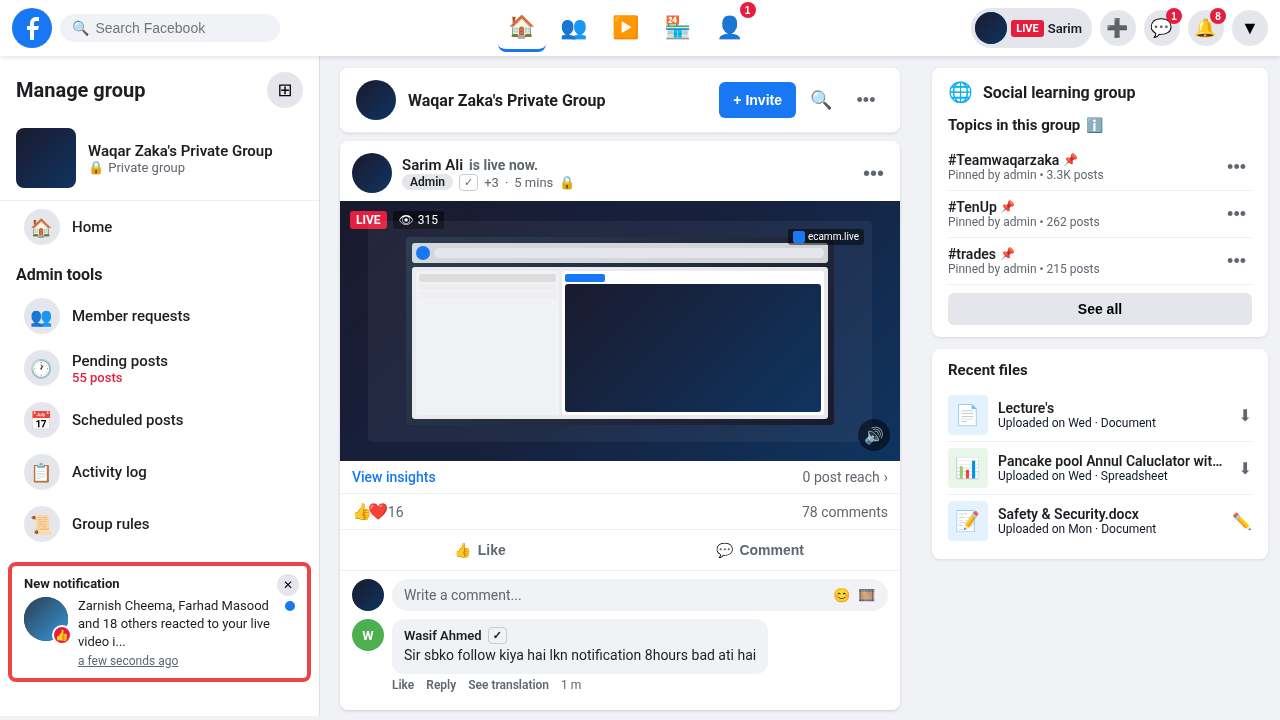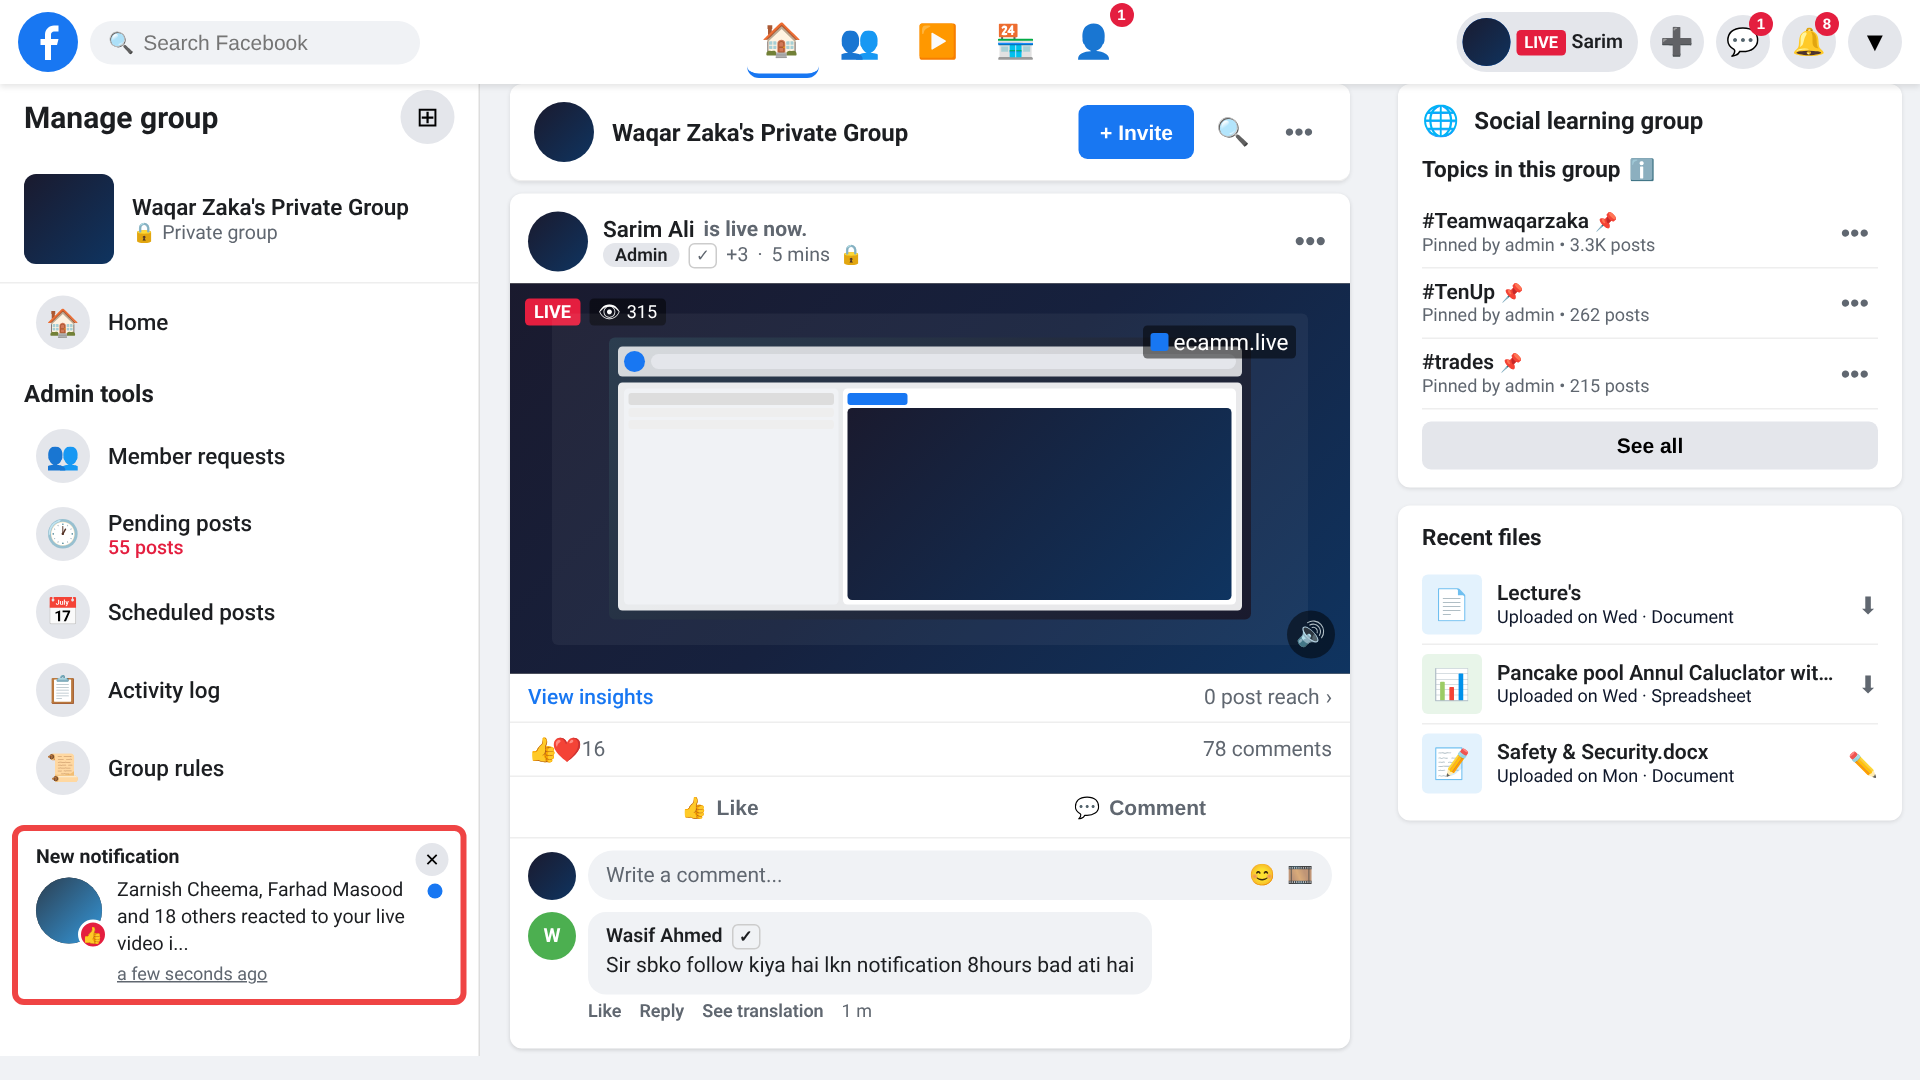--- a/index.html
+++ b/index.html
@@ -14,21 +14,21 @@
     .top-nav-center { display: flex; align-items: center; gap: 4px; }
     .nav-btn { width: 48px; height: 48px; border-radius: 8px; border: none; background: transparent; cursor: pointer; display: flex; align-items: center; justify-content: center; color: #606770; font-size: 22px; position: relative; }
     .nav-btn.active { color: #1877f2; border-bottom: 3px solid #1877f2; }
     .top-nav-right { display: flex; align-items: center; gap: 8px; }
     .profile-avatar { width: 32px; height: 32px; border-radius: 50%; background: #1877f2; display: flex; align-items: center; justify-content: center; color: #fff; font-weight: bold; font-size: 13px; overflow: hidden; position: relative; }
     .live-badge { background: #e41e3f; color: #fff; font-size: 11px; font-weight: bold; padding: 2px 5px; border-radius: 3px; }
     .icon-btn { width: 36px; height: 36px; border-radius: 50%; background: #e4e6eb; border: none; cursor: pointer; display: flex; align-items: center; justify-content: center; font-size: 18px; position: relative; }
     .badge { position: absolute; top: -2px; right: -2px; background: #e41e3f; color: #fff; font-size: 10px; border-radius: 50%; width: 16px; height: 16px; display: flex; align-items: center; justify-content: center; font-weight: bold; }
 
     
-    .layout { display: flex; margin-top: 40px; height: calc(100vh - 56px); }
+    .layout { display: flex; margin-top: 52px; height: calc(100vh - 56px); }
 
     
     .left-sidebar { width: 320px; min-width: 320px; background: #fff; overflow-y: auto; border-right: 1px solid #ddd; padding: 12px 0; }
     .sidebar-header { display: flex; align-items: center; justify-content: space-between; padding: 8px 16px 12px; }
     .sidebar-header h2 { font-size: 20px; font-weight: 700; }
     .sidebar-icon-btn { width: 36px; height: 36px; border-radius: 50%; background: #e4e6eb; border: none; cursor: pointer; display: flex; align-items: center; justify-content: center; font-size: 18px; }
     .group-info { display: flex; align-items: center; gap: 12px; padding: 8px 16px 12px; border-bottom: 1px solid #eee; }
     .group-name { font-size: 15px; font-weight: 600; }
     .group-type { font-size: 13px; color: #606770; display: flex; align-items: center; gap: 4px; }
     .sidebar-section-title { font-size: 16px; font-weight: 700; padding: 12px 16px 6px; color: #1c1e21; }
@@ -320,21 +320,21 @@
                   <div style="height:6px;background:#eee;border-radius:2px;margin-bottom:2px;"></div>
                   <div style="height:6px;background:#eee;border-radius:2px;"></div>
                 </div>
                 <div style="flex:1;background:#fff;border-radius:3px;padding:3px;display:flex;flex-direction:column;gap:2px;">
                   <div style="background:#1877f2;height:8px;width:40px;border-radius:2px;"></div>
                   <div style="flex:1;background:linear-gradient(135deg,#1a1a2e,#0f3460);border-radius:3px;"></div>
                 </div>
               </div>
             </div>
 
-            <div style="position:absolute;top:8px;right:8px;background:rgba(0,0,0,0.5);color:#fff;font-size:15px;padding:2px 5px;border-radius:3px;display:flex;align-items:center;gap:3px;">
+            <div style="position:absolute;top:8px;right:8px;background:rgba(0,0,0,0.5);color:#fff;font-size:10px;padding:2px 5px;border-radius:3px;display:flex;align-items:center;gap:3px;">
               <div style="width:12px;height:12px;background:#1877f2;border-radius:2px;"></div>
               ecamm.live
             </div>
           </div>
           <button class="volume-btn">🔊</button>
         </div>
       </div>
 
       <div class="post-insights">
         <a class="view-insights-link" href="#">View insights</a>

